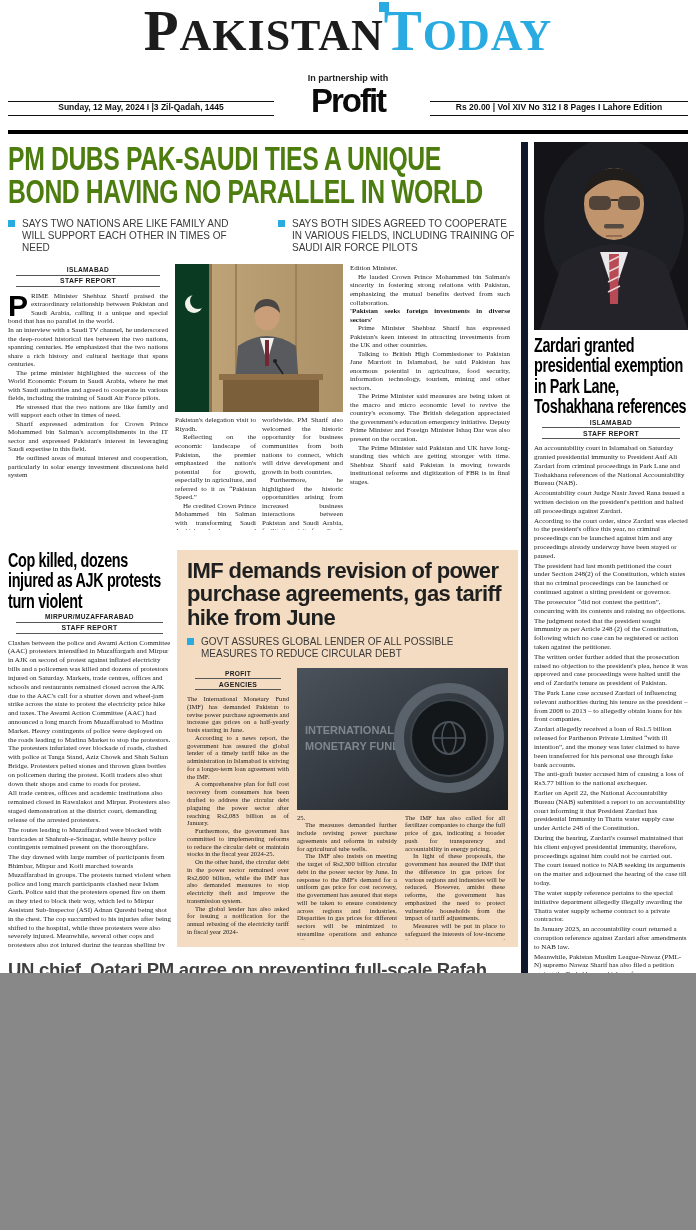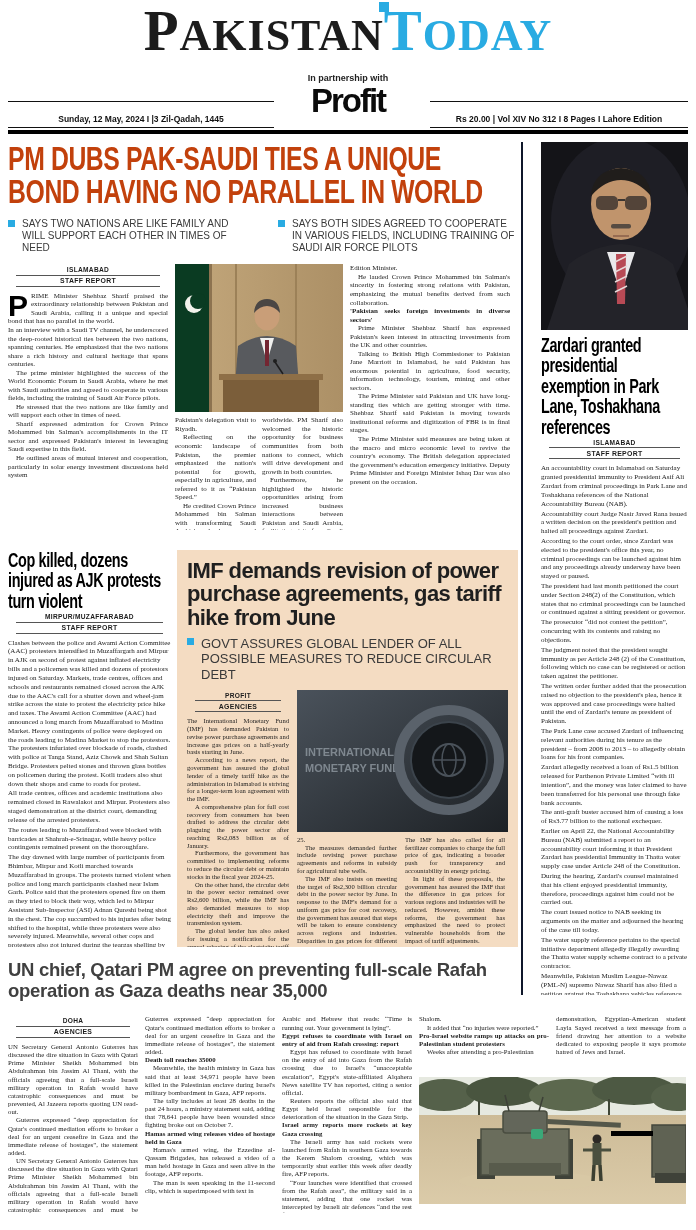--- a/index.html
+++ b/index.html
@@ -1,32 +1,32 @@
 <!DOCTYPE html>
 <html><head>
 <meta charset="utf-8">
 <style>
   html,body{margin:0;padding:0;background:#888;}
-  .page{position:relative;width:696px;height:1230px;background:#fff;margin:0 auto;
+  .page{position:relative;width:696px;height:973px;background:#fff;margin:0 auto;
         font-family:"Liberation Serif",serif;color:#1c1c1c;overflow:hidden;}
 
   
   .masthead{position:absolute;left:0;top:0;width:696px;height:137px;}
   .mast-title{position:absolute;left:0;top:2px;width:100%;text-align:center;
               font-family:"Liberation Serif",serif;font-weight:bold;letter-spacing:1px;line-height:1;}
   .mt-big{font-size:57px;}
   .mt-small{font-size:44px;}
   .mt-blue{color:#29abe2;}
   .accent-sq{position:absolute;left:379px;top:2px;width:10px;height:10px;background:#29abe2;}
   .partnership{position:absolute;left:0;top:73px;width:100%;text-align:center;
                font-family:Liberation Sans, sans-serif;font-size:9px;font-weight:bold;color:#222;}
   .profit{position:absolute;left:50%;transform:translateX(-50%);top:82px;
           font-family:"Liberation Sans",sans-serif;font-weight:bold;font-size:33px;letter-spacing:-2px;color:#0b0b0b;}
   .mast-side{position:absolute;top:101px;font-family:"Liberation Sans",sans-serif;font-size:8.5px;font-weight:bold;
-             color:#111;text-align:center;border-top:1px solid #111;border-bottom:1px solid #111;padding:12px 0 3px;}
+             color:#111;text-align:center;border-top:1px solid #111;border-bottom:1px solid #111;padding:0 0 3px;}
   .mast-date{left:8px;width:266px;}
   .mast-issue{right:8px;width:258px;}
   .thick-rule{position:absolute;left:8px;top:130px;width:680px;height:4px;background:#000;}
 
   
   .squeeze{display:block;transform-origin:0 0;}
   .byline{font-family:"Liberation Sans",sans-serif;font-weight:bold;text-align:center;margin:2px 8px 5px;}
   .byline .dl{display:block;font-size:6.6px;border-bottom:1px solid #555;padding-bottom:1.5px;letter-spacing:.3px;}
   .byline .bl{display:block;font-size:6.9px;border-bottom:1px solid #555;padding:1.5px 0;letter-spacing:.3px;}
   .bodytext{font-size:7px;line-height:1.22;text-align:justify;}
@@ -36,51 +36,51 @@
   .plaintext{font-size:7px;line-height:1.26;text-align:left;}
   .plaintext p{margin:0 0 1px;text-indent:0;}
   .bullet-item{position:relative;padding-left:14px;font-family:"Liberation Sans",sans-serif;
                color:#3a3a3a;line-height:1.18;}
   .bullet-item .sq{position:absolute;left:0;top:2px;width:7px;height:7px;background:#29abe2;}
   .photo{display:block;}
 
   
   .lead{position:absolute;left:8px;top:142px;width:510px;height:400px;overflow:hidden;}
   .lead-headline{font-family:"Liberation Sans",sans-serif;font-weight:bold;font-size:33px;line-height:1.0;
-                 letter-spacing:-0.5px;color:#c2410c;}
+                 letter-spacing:-0.5px;color:#4d7c0f;}
   .lead-headline .squeeze{transform:scaleX(.75);width:133%;}
   .lead-bullets{display:flex;gap:30px;margin-top:10px;}
   .lead-bullets .bullet-item{flex:1;font-size:10px;}
   .lead-body{display:flex;gap:7px;margin-top:11px;height:266px;overflow:hidden;}
   .lead-col{width:160px;}
   .lead-mid{width:168px;display:flex;flex-direction:column;}
   .mid-cols{display:flex;gap:6px;flex:1;overflow:hidden;margin-top:4px;}
   .mid-cols .halfcol{width:81px;}
   .dropcap{float:left;font-family:"Liberation Sans",sans-serif;font-weight:bold;font-size:30px;
            line-height:.78;padding:2px 3px 0 0;color:#000;}
 
   
-  .rail{position:absolute;left:521px;top:142px;width:167px;height:853px;border-left:2px solid #0f172a;
-        padding-left:18px;box-sizing:border-box;overflow:hidden;}
+  .rail{position:absolute;left:521px;top:142px;width:167px;height:853px;border-left:7px solid #0f172a;
+        padding-left:6px;box-sizing:border-box;overflow:hidden;}
   .rail-headline{font-family:"Liberation Sans",sans-serif;font-weight:bold;font-size:20px;line-height:1.02;
                  letter-spacing:-0.5px;color:#000;margin-top:5px;}
   .rail-headline .squeeze{transform:scaleX(.72);width:139%;}
 
   
   .cop{position:absolute;left:8px;top:550px;width:163px;height:397px;overflow:hidden;}
   .cop-headline{font-family:"Liberation Sans",sans-serif;font-weight:bold;font-size:20px;line-height:1.02;
                 letter-spacing:-0.5px;color:#000;}
   .cop-headline .squeeze{transform:scaleX(.72);width:139%;}
 
   
   .imf{position:absolute;left:177px;top:550px;width:341px;height:397px;background:#f4dcc2;
        padding:8px 10px;box-sizing:border-box;overflow:hidden;}
   .imf-headline{font-family:"Liberation Sans",sans-serif;font-weight:bold;font-size:22px;line-height:1.06;
                 letter-spacing:-0.6px;color:#1f1f1f;margin:1px 0 7px;}
-  .imf-bullet{font-size:13px;margin-bottom:8px;}
+  .imf-bullet{font-size:10px;margin-bottom:8px;}
   .imf-body{display:flex;gap:8px;height:272px;overflow:hidden;}
   .imf-body .bodytext{font-size:6.6px;line-height:1.18;}
   .imf-col1{width:102px;}
   .imf-mid{flex:1;display:flex;flex-direction:column;}
   .imf-midcols{display:flex;gap:8px;flex:1;overflow:hidden;margin-top:4px;}
   .imf-midcols .halfcol{width:100px;}
 
   
   .un{position:absolute;left:8px;top:960px;width:680px;height:270px;overflow:hidden;}
   .un-headline{font-family:"Liberation Sans",sans-serif;font-weight:bold;font-size:18.5px;line-height:1.12;
@@ -183,22 +183,22 @@
               <p>Furthermore, he highlighted the historic opportunities arising from increased business interactions between Pakistan and Saudi Arabia, facilitating visits from Saudi officials, including the</p>
             </div>
         </div>
       </div>
       <div class="lead-col bodytext">
           <p>Edition Minister.</p>
           <p>He lauded Crown Prince Mohammed bin Salman's sincerity in fostering strong relations with Pakistan, emphasizing the mutual benefits derived from such collaboration.</p>
           <p class="psub">'Pakistan seeks foreign investments in diverse sectors'</p>
           <p>Prime Minister Shehbaz Sharif has expressed Pakistan's keen interest in attracting investments from the UK and other countries.</p>
           <p>Talking to British High Commissioner to Pakistan Jane Marriott in Islamabad, he said Pakistan has enormous potential in agriculture, food security, information technology, tourism, mining and other sectors.</p>
+          <p>The Prime Minister said measures are being taken at the macro and micro economic level to revive the country's economy. The British delegation appreciated the government's education emergency initiative. Deputy Prime Minister and Foreign Minister Ishaq Dar was also present on the occasion.</p>
           <p>The Prime Minister said Pakistan and UK have long-standing ties which are getting stronger with time. Shehbaz Sharif said Pakistan is moving towards institutional reforms and digitization of FBR is in final stages.</p>
-          <p>The Prime Minister said measures are being taken at the macro and micro economic level to revive the country's economy. The British delegation appreciated the government's education emergency initiative. Deputy Prime Minister and Foreign Minister Ishaq Dar was also present on the occasion.</p>
         </div>
     </div>
   </div>
 
   <div class="rail">
     <svg class="photo" width="160" height="188" viewBox="0 0 160 188">
       <rect width="160" height="188" fill="#141418"></rect>
       <ellipse cx="80" cy="80" rx="70" ry="85" fill="#1e1e25"></ellipse>
       <g>
         <path d="M6,188 L28,122 Q50,104 80,102 Q110,104 132,122 L154,188 Z" fill="#232329"></path>
@@ -236,20 +236,21 @@
         <p>The prosecutor “did not contest the petition”, concurring with its contents and raising no objections.</p>
         <p>The judgment noted that the president sought immunity as per Article 248 (2) of the Constitution, following which no case can be registered or action taken against the petitioner.</p>
         <p>The written order further added that the prosecution raised no objection to the president's plea, hence it was approved and case proceedings were halted until the end of Zardari's tenure as president of Pakistan.</p>
         <p>The Park Lane case accused Zardari of influencing relevant authorities during his tenure as the president – from 2008 to 2013 – to allegedly obtain loans for his front companies.</p>
         <p>Zardari allegedly received a loan of Rs1.5 billion released for Parthenon Private Limited “with ill intention”, and the money was later claimed to have been transferred for his personal use through fake bank accounts.</p>
         <p>The anti-graft buster accused him of causing a loss of Rs3.77 billion to the national exchequer.</p>
         <p>Earlier on April 22, the National Accountability Bureau (NAB) submitted a report to an accountability court informing it that President Zardari has presidential Immunity in Thatta water supply case under Article 248 of the Constitution.</p>
         <p>During the hearing, Zardari's counsel maintained that his client enjoyed presidential immunity, therefore, proceedings against him could not be carried out.</p>
         <p>The court issued notice to NAB seeking its arguments on the matter and adjourned the hearing of the case till today.</p>
         <p>The water supply reference pertains to the special initiative department allegedly illegally awarding the Thatta water supply scheme contract to a private contractor.</p>
+        <p>In January 2023, an accountability court returned a corruption reference against Zardari after amendments to NAB law.</p>
         <p>Meanwhile, Pakistan Muslim League-Nawaz (PML-N) supremo Nawaz Sharif has also filed a petition against the Toshakhana vehicles reference.</p>
         <p>The accountability court has scheduled arguments on Nawaz Sharif's petition for May 23 and issued a notice in this regard.</p>
       </div>
   </div>
 
   <div class="cop">
     <div class="cop-headline">
       <span class="squeeze">Cop killed, dozens injured as AJK protests turn violent</span>
     </div>
     <div class="byline">

